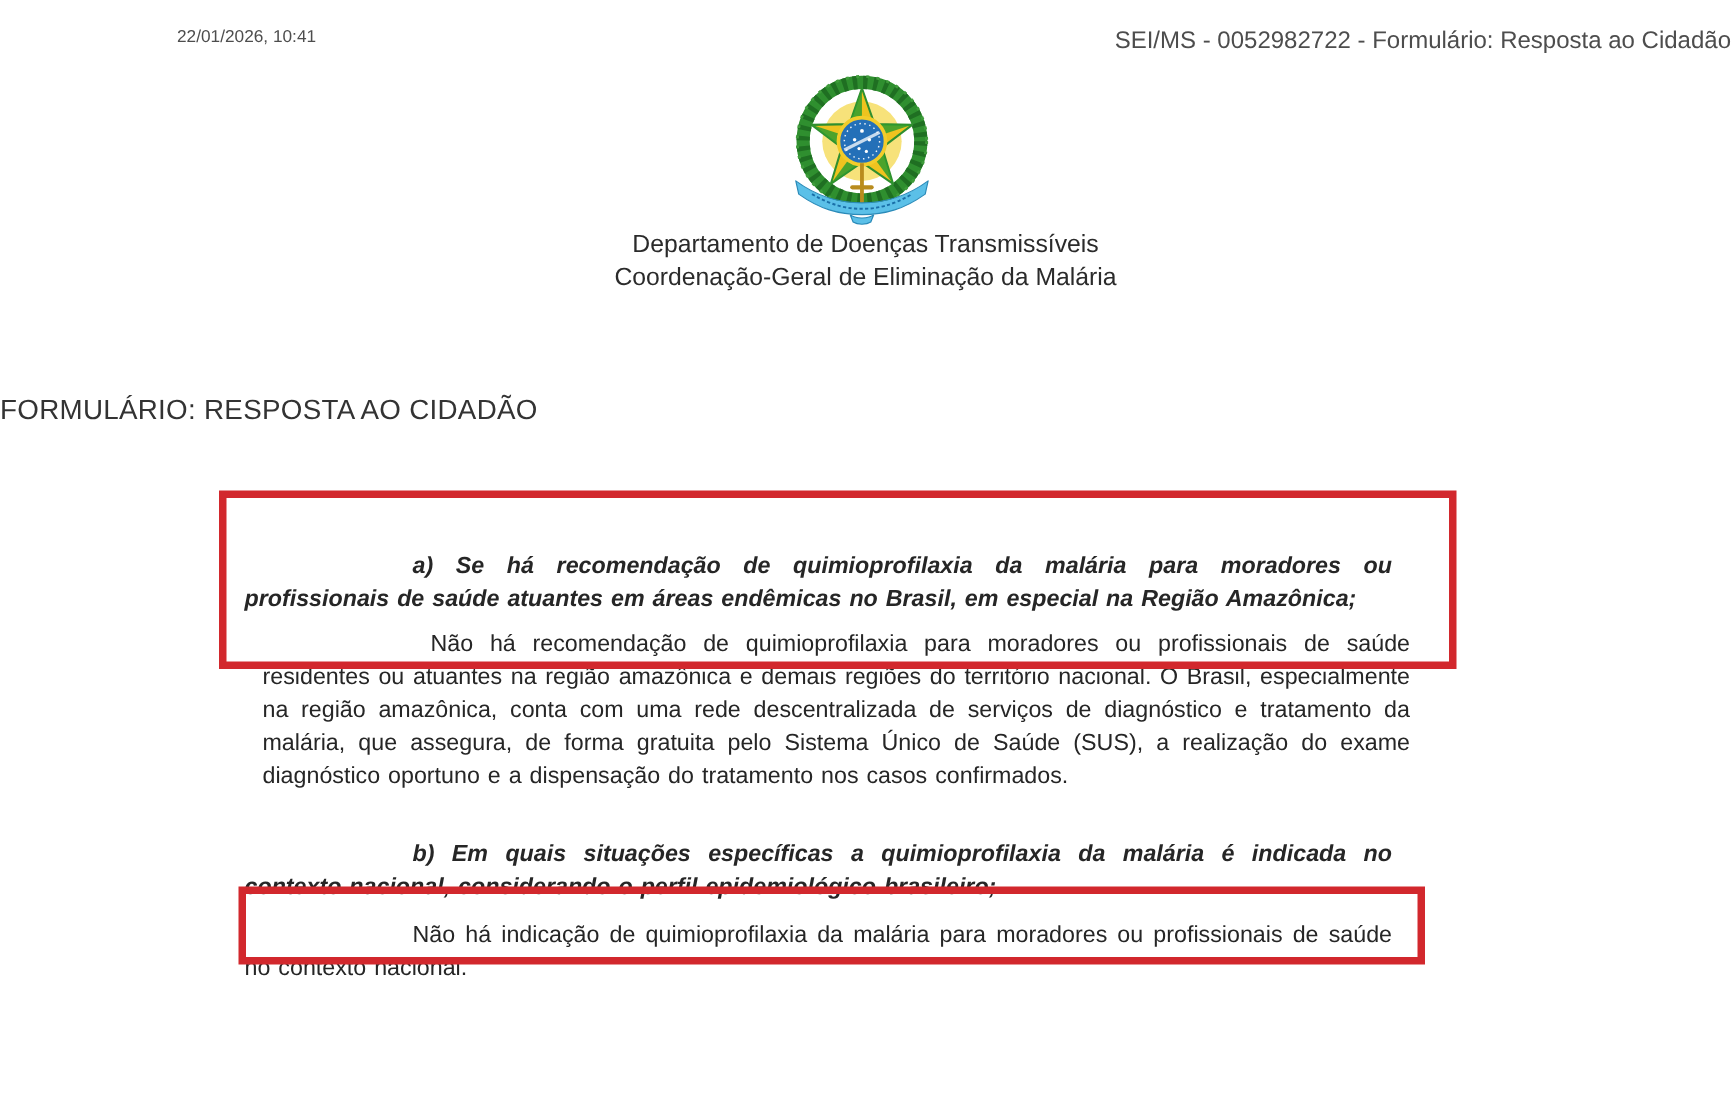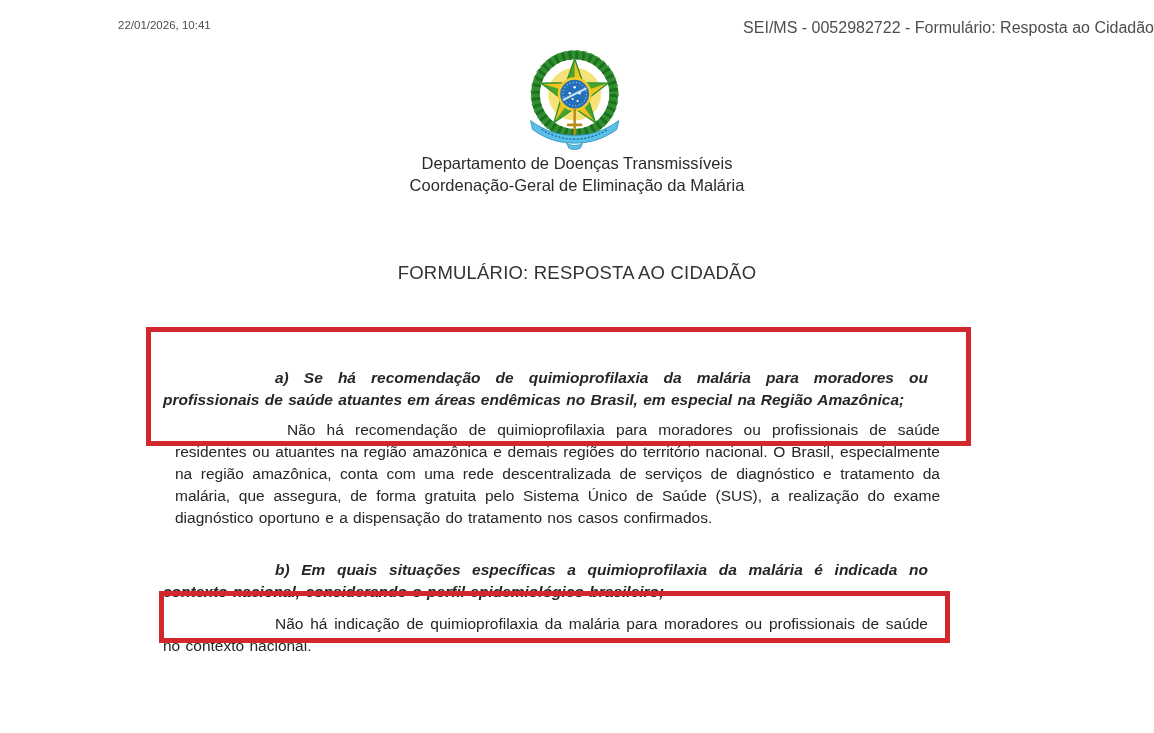--- a/index.html
+++ b/index.html
@@ -56,21 +56,21 @@
     text-align: center;
     font-size: 16.5px;
     line-height: 22px;
     color: #2b2b2b;
   }
   .form-title {
     position: absolute;
     left: 0;
     top: 262px;
     width: 100%;
-    text-align: center;
+    text-align: left;
     font-size: 18.5px;
     letter-spacing: 0.2px;
     color: #333333;
   }
 
   
   .para {
     position: absolute;
     left: 163px;
     width: 765px;

